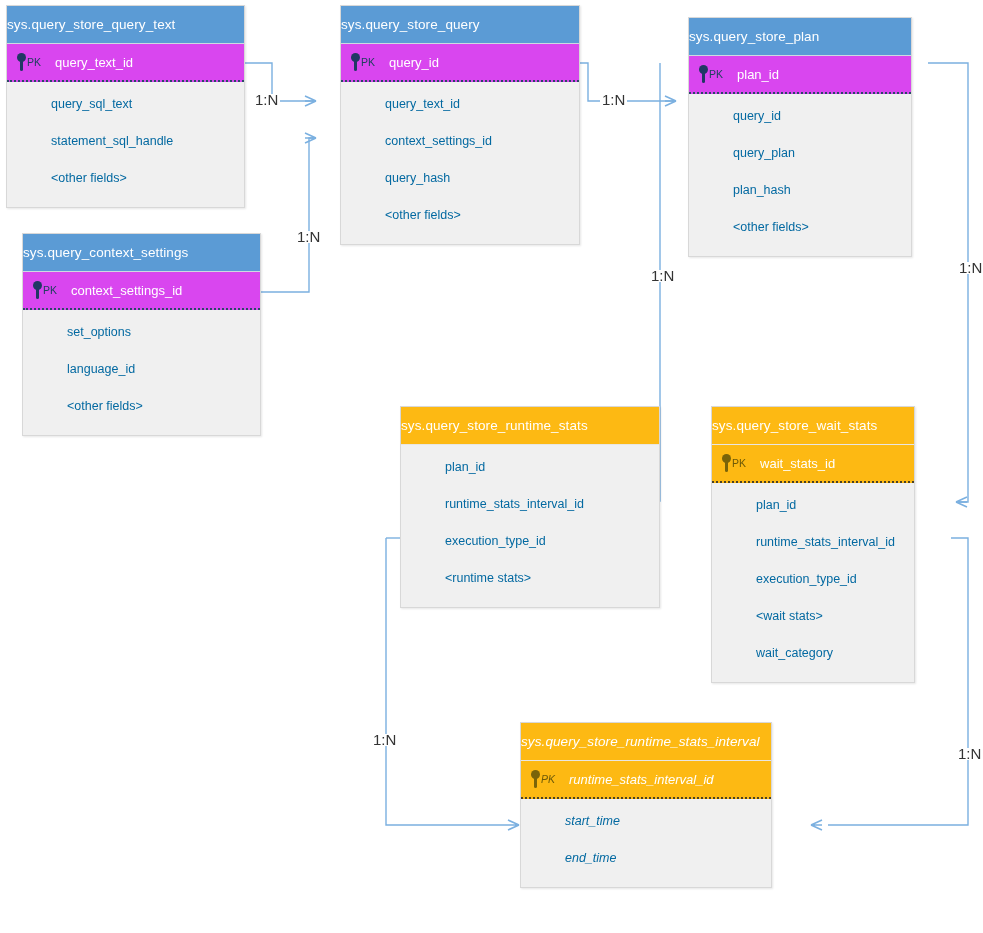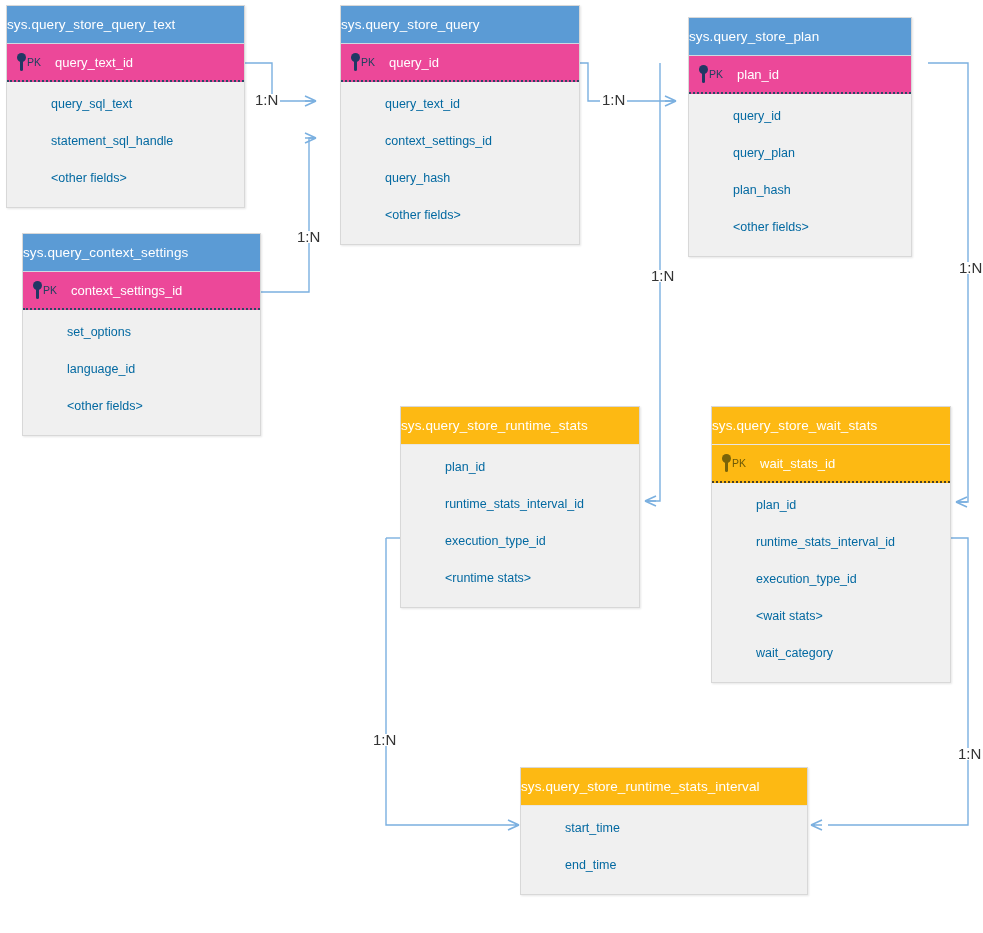--- a/index.html
+++ b/index.html
@@ -47,21 +47,21 @@
   .ent-pk {
     box-sizing: border-box;
     position: relative;
     height: 38px;
     line-height: 38px;
     padding-left: 10px;
     font-size: 13px;
     white-space: nowrap;
   }
   .blue .ent-header { background: #5b9bd5; border-bottom: 1px solid #cfd9e2; }
-  .blue .ent-pk { background: #ec4899; color: #ffffff; border-bottom: 2px dotted #2b4a66; }
+  .blue .ent-pk { background: #d946ef; color: #ffffff; border-bottom: 2px dotted #2b4a66; }
   .orange .ent-header { background: #fdb913; border-bottom: 1px solid #e8e6e2; }
   .orange .ent-pk { background: #fdb913; color: #ffffff; border-bottom: 2px dotted #4a4124; }
   .pk-key {
     display: inline-block;
     position: relative;
     width: 9px;
     height: 18px;
     vertical-align: -4px;
     margin-right: 1px;
   }
@@ -222,45 +222,48 @@
     <div class="ent-pk">
       <span class="pk-key"><i class="head"></i><i class="stem"></i></span><span class="pk-tag">PK</span><span class="pk-name">context_settings_id</span>
     </div>
     <div class="ent-fields">
       <div class="field">set_options</div>
       <div class="field">language_id</div>
       <div class="field">&lt;other fields&gt;</div>
     </div>
   </div>
 
-  <div class="entity orange" style="left:400px; top:406px; width:240px;">
+  <div class="entity orange" style="left:400px; top:406px; width:260px;">
     <div class="ent-header">sys.query_store_runtime_stats</div>
     <div class="ent-fields">
       <div class="field">plan_id</div>
       <div class="field">runtime_stats_interval_id</div>
       <div class="field">execution_type_id</div>
       <div class="field">&lt;runtime stats&gt;</div>
     </div>
   </div>
 
-  <div class="entity orange" style="left:711px; top:406px; width:240px;">
+  <div class="entity orange" style="left:711px; top:406px; width:204px;">
     <div class="ent-header">sys.query_store_wait_stats</div>
     <div class="ent-pk">
       <span class="pk-key"><i class="head"></i><i class="stem"></i></span><span class="pk-tag">PK</span><span class="pk-name">wait_stats_id</span>
     </div>
     <div class="ent-fields">
       <div class="field">plan_id</div>
       <div class="field">runtime_stats_interval_id</div>
       <div class="field">execution_type_id</div>
       <div class="field">&lt;wait stats&gt;</div>
       <div class="field">wait_category</div>
     </div>
   </div>
 
-  <div class="entity orange" style="left:520px; top:767px; width:288px;">
+  <div class="entity orange" style="left:520px; top:722px; width:252px;font-style:italic;">
     <div class="ent-header">sys.query_store_runtime_stats_interval</div>
+    <div class="ent-pk">
+      <span class="pk-key"><i class="head"></i><i class="stem"></i></span><span class="pk-tag">PK</span><span class="pk-name">runtime_stats_interval_id</span>
+    </div>
     <div class="ent-fields">
       <div class="field">start_time</div>
       <div class="field">end_time</div>
     </div>
   </div>
 
 </div>
 
 </body></html>

